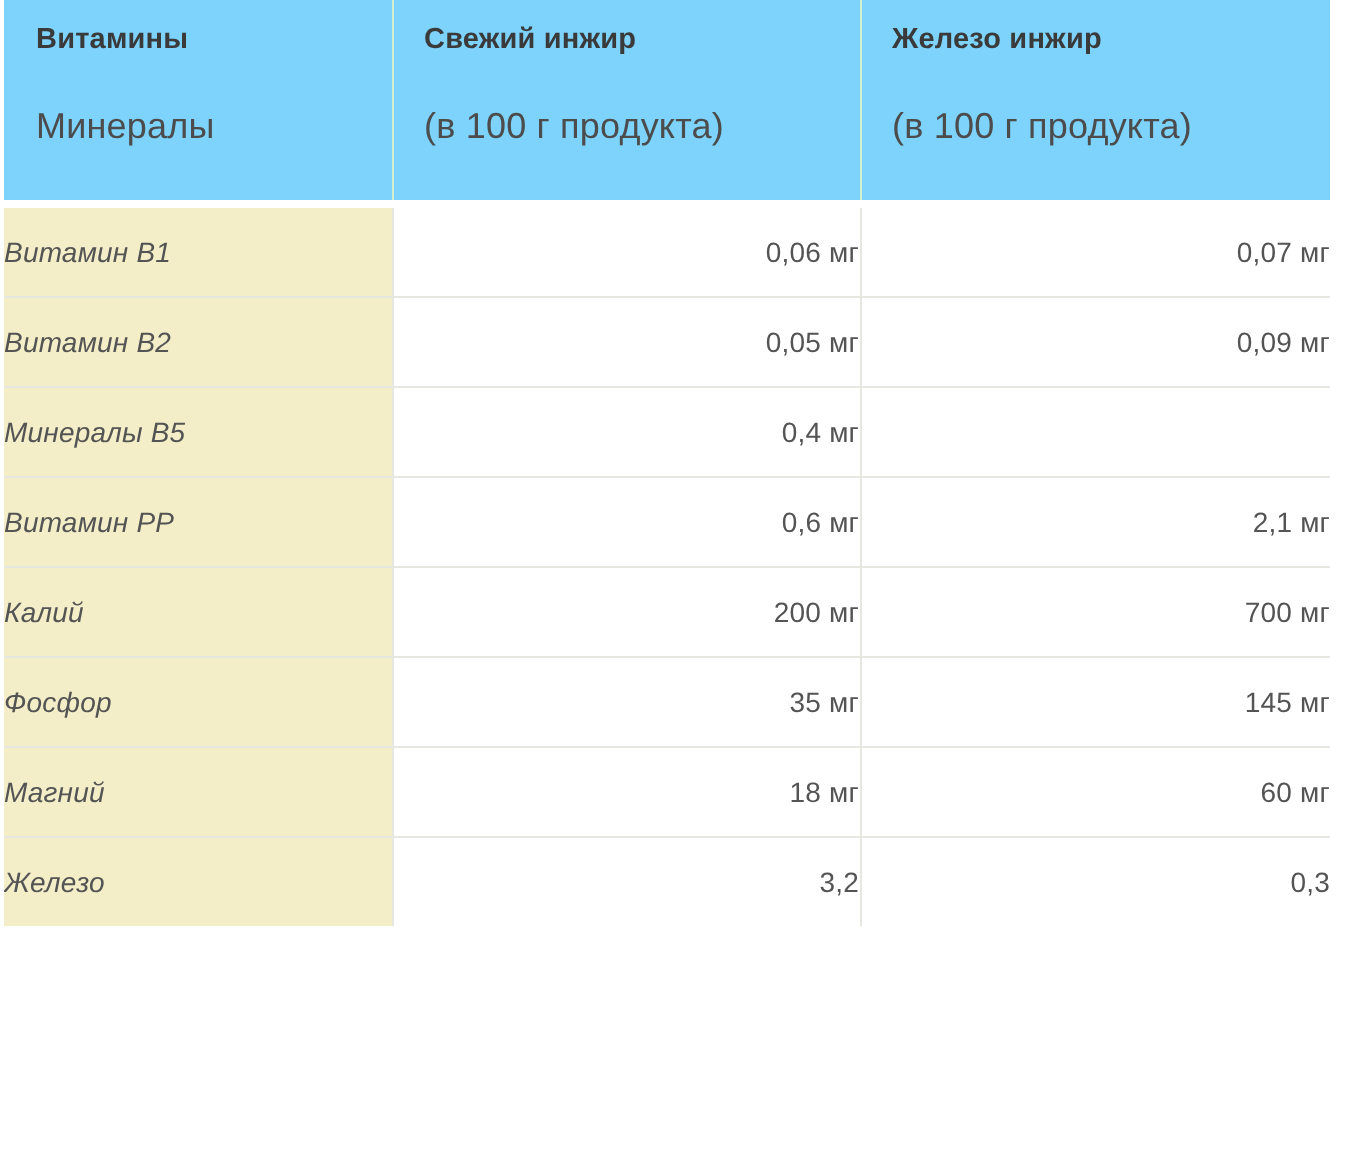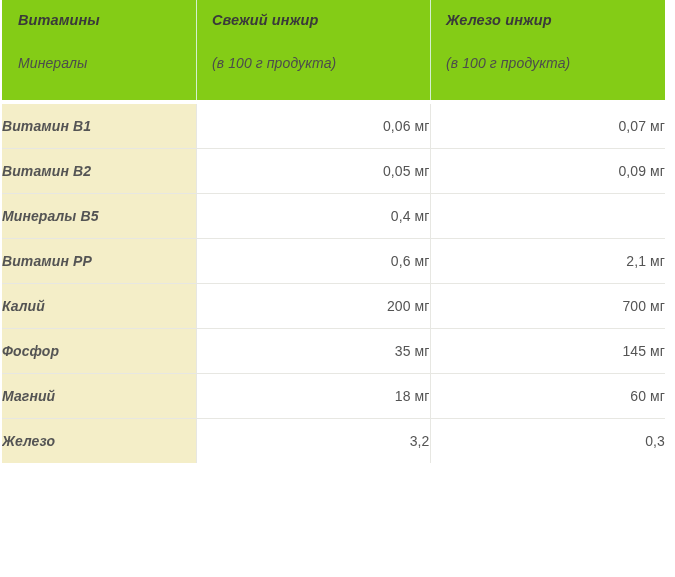--- a/index.html
+++ b/index.html
@@ -29,45 +29,44 @@
     width: 663px;
     table-layout: fixed;
   }
 
   col.col-label  { width: 194px; }
   col.col-fresh  { width: 234px; }
   col.col-dried  { width: 235px; }
 
   
   thead tr.head-row > th {
-    background: #84cc16;
+    background: #7dd3fc;
     border: none;
     padding: 0;
     vertical-align: top;
     height: 100px;
     text-align: left;
-    font-style: italic;
   }
   thead th.head-cell-fresh,
   thead th.head-cell-dried {
     box-shadow: inset 1px 0 0 #d4f0cf;
   }
 
   .head-inner {
     padding: 11px 0 0 16px;
   }
   .head-title {
     font-size: 14.5px;
     font-weight: bold;
     color: #3a3a3a;
     line-height: 18px;
     letter-spacing: .1px;
   }
   .head-sub {
-    font-size: 14px;
+    font-size: 18px;
     font-weight: normal;
     color: #4c4c4c;
     line-height: 18px;
     margin-top: 25px;
     letter-spacing: .1px;
   }
 
   
   tr.gap-row td {
     height: 4px;
@@ -81,21 +80,21 @@
     height: 44px;
     padding: 0;
     vertical-align: middle;
     border-bottom: 1px solid #e7e7e2;
     font-size: 14px;
     color: #545454;
   }
 
   td.cell-label {
     background: #f4eec8;
-    font-weight: bold;
+    font-weight: normal;
     font-style: italic;
     color: #3f3f3a;
     padding-left: 16px;
     letter-spacing: .1px;
     border-bottom: 1px solid #eae4bd;
     margin-top: 43px;
   }
 
   td.cell-value {
     background: #ffffff;

